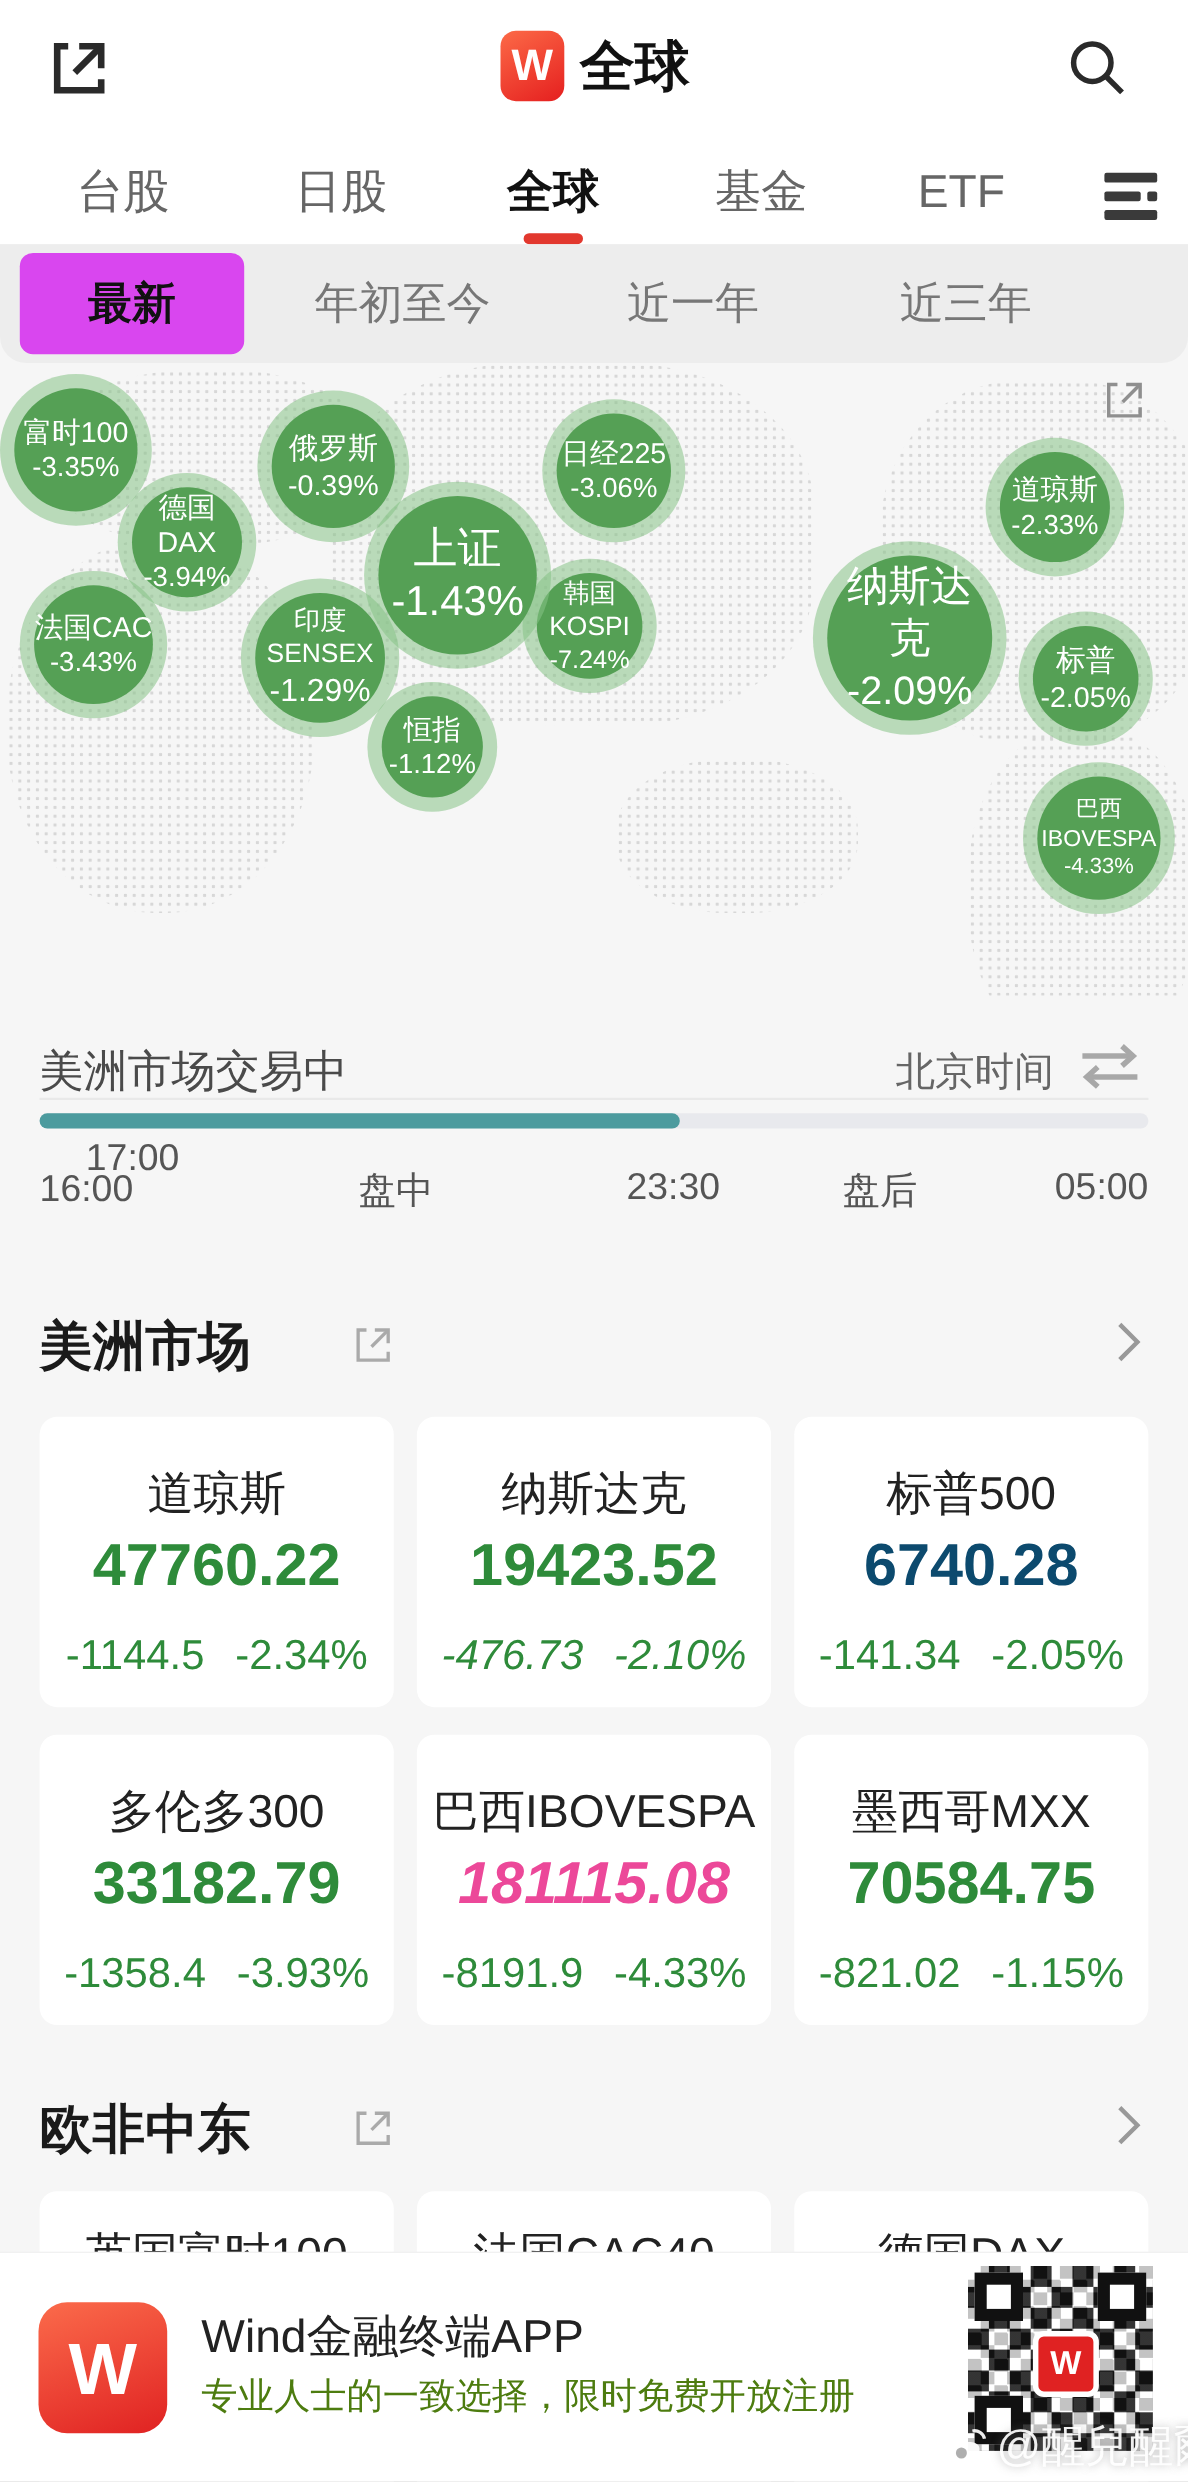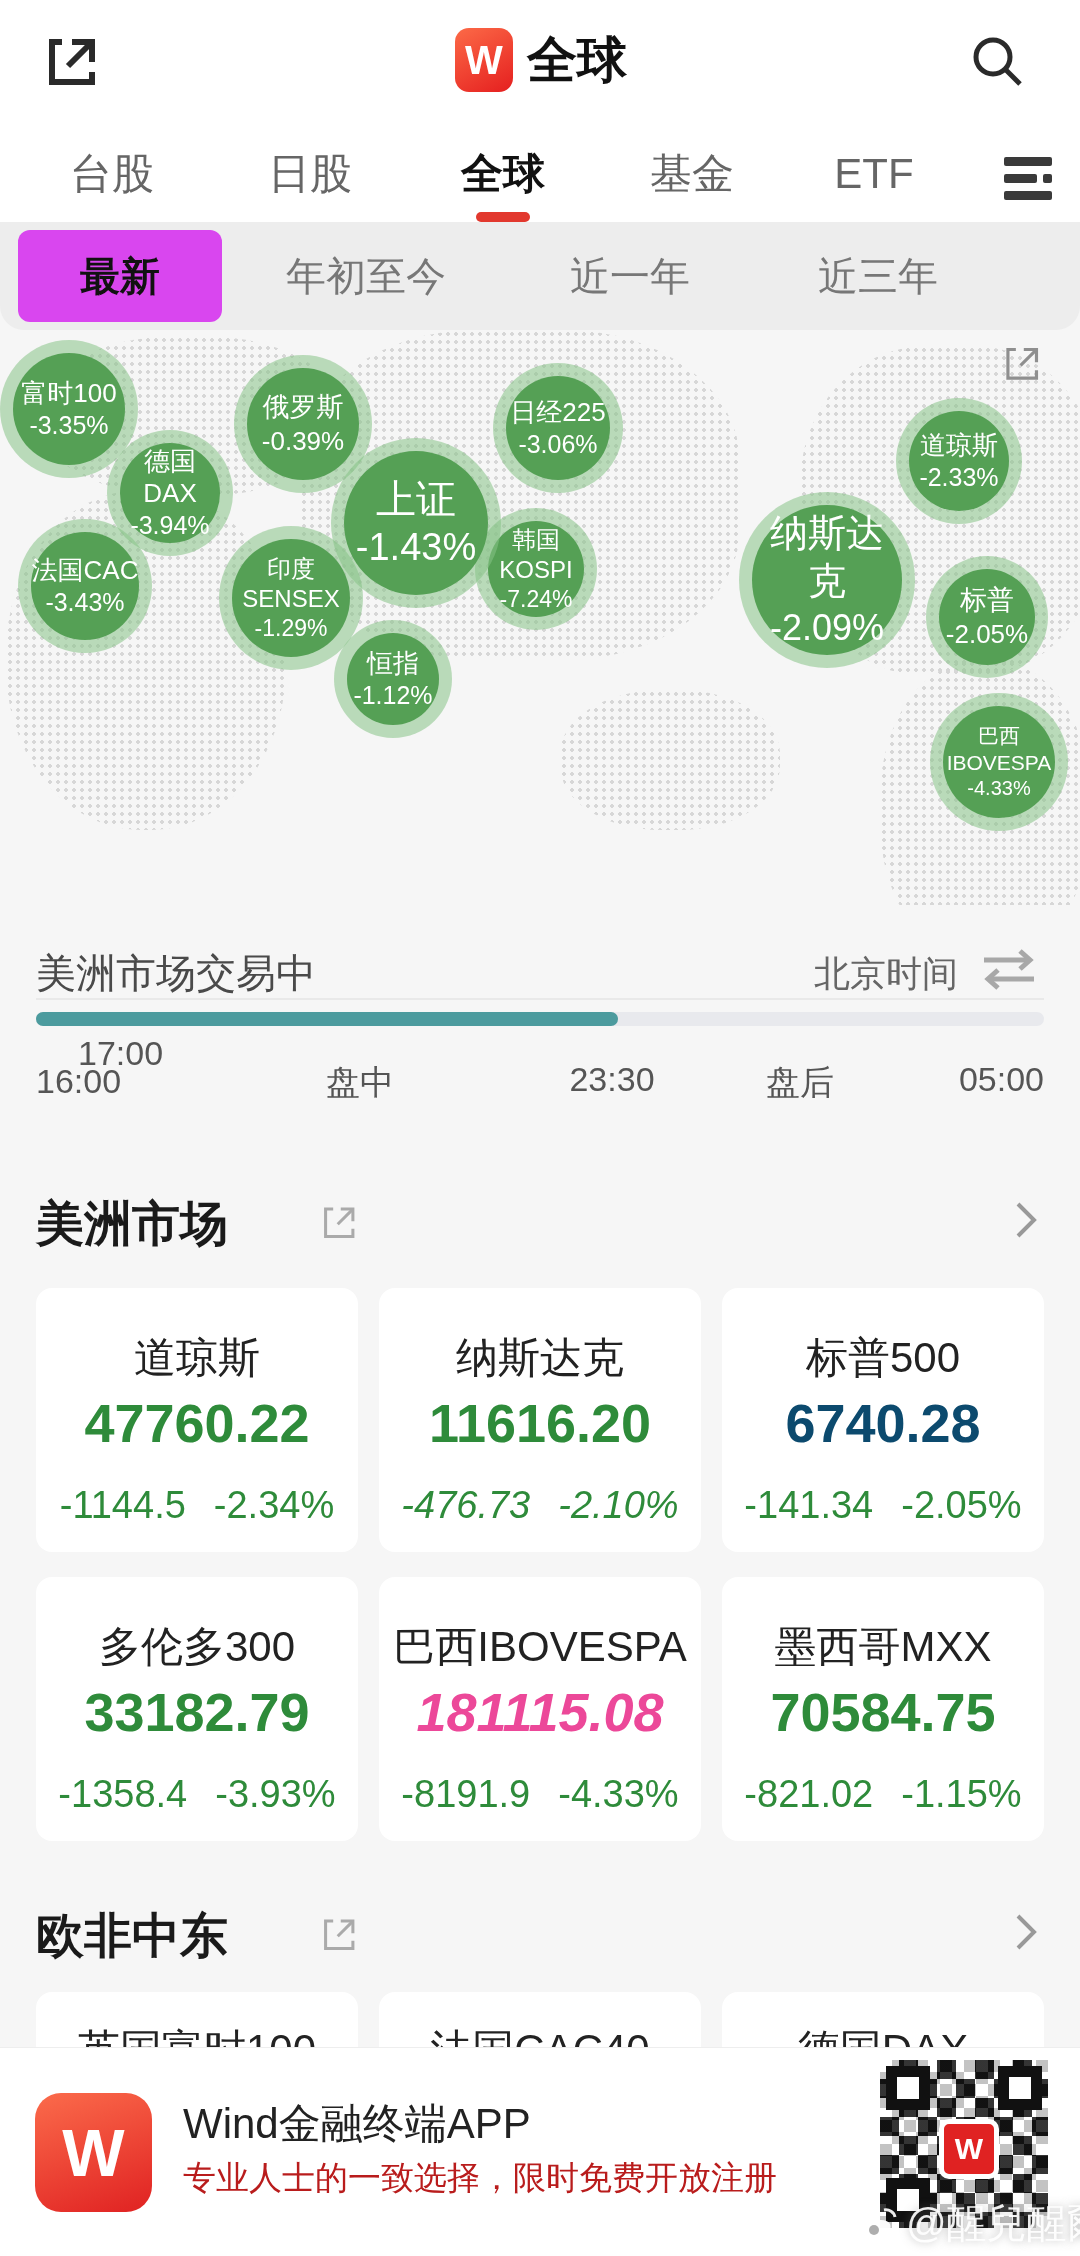--- a/index.html
+++ b/index.html
@@ -49,21 +49,21 @@
   .c-name{position:absolute;left:0;right:0;text-align:center;font-size:42px;color:#222;white-space:nowrap;overflow:hidden;}
   .c-val{position:absolute;left:0;right:0;top:104px;text-align:center;font-size:54px;font-weight:bold;}
   .c-chg{position:absolute;left:0;right:0;top:196px;text-align:center;font-size:38px;}
   .c-chg span{margin:0 14px;white-space:nowrap;}
   
   .banner{position:absolute;left:0;top:2048px;width:1080px;height:208px;background:#fff;box-shadow:0 -1px 0 #eee;}
   .b-logo{position:absolute;left:35px;top:45px;width:117px;height:119px;border-radius:26px;
           background:linear-gradient(160deg,#fb6b4b,#e02222);color:#fff;font-weight:bold;font-size:66px;
           display:flex;align-items:center;justify-content:center;}
   .b-title{position:absolute;left:183px;top:48px;font-size:42px;color:#222;}
-  .b-sub{position:absolute;left:183px;top:108px;font-size:33px;color:#b91c1c;}
+  .b-sub{position:absolute;left:183px;top:108px;font-size:33px;color:#4d7c0f;}
   
   .qr{position:absolute;left:880px;top:12px;width:168px;height:168px;background:
       repeating-conic-gradient(#111 0% 25%,#fff 0% 50%);background-size:24px 24px;}
   .qr::after{content:"";position:absolute;inset:0;background:
       repeating-conic-gradient(rgba(17,17,17,.85) 0% 25%,rgba(255,255,255,.75) 0% 50%);background-size:38px 38px;}
   .finder{position:absolute;width:22px;height:22px;border:11px solid #111;background:#fff;z-index:2;}
   .qr-logo{position:absolute;left:59px;top:59px;width:50px;height:50px;background:#e02222;border:5px solid #fff;
            border-radius:10px;color:#fff;font-weight:bold;font-size:30px;display:flex;align-items:center;
            justify-content:center;z-index:3;}
   .watermark{position:absolute;left:856px;top:2196px;display:flex;align-items:center;gap:8px;z-index:5;
@@ -139,21 +139,21 @@
       <div class="bubble" style="left: 120px; top: 113px; height: 100px; width: 100px; background: rgb(85, 160, 85); box-shadow: rgba(134, 195, 134, 0.55) 0px 0px 0px 13px;">
         <div class="b-name" style="font-size: 26px;">德国DAX</div>
         <div class="b-pct" style="font-size: 25px;">-3.94%</div>
       </div>
       <div class="bubble" style="left: 247px; top: 38px; height: 112px; width: 112px; background: rgb(85, 160, 85); box-shadow: rgba(134, 195, 134, 0.55) 0px 0px 0px 13px;">
         <div class="b-name" style="font-size: 27px;">俄罗斯</div>
         <div class="b-pct" style="font-size: 26px;">-0.39%</div>
       </div>
       <div class="bubble" style="left: 232px; top: 209px; height: 118px; width: 118px; background: rgb(85, 160, 85); box-shadow: rgba(134, 195, 134, 0.55) 0px 0px 0px 13px;">
         <div class="b-name" style="font-size: 24px;">印度SENSEX</div>
-        <div class="b-pct" style="font-size: 23px; text-align: center;">-1.29%</div>
+        <div class="b-pct" style="font-size: 29px; text-align: center;">-1.29%</div>
       </div>
       <div class="bubble" style="left: 347px; top: 303px; height: 92px; width: 92px; background: rgb(85, 160, 85); box-shadow: rgba(134, 195, 134, 0.55) 0px 0px 0px 13px;">
         <div class="b-name" style="font-size: 26px;">恒指</div>
         <div class="b-pct" style="font-size: 25px;">-1.12%</div>
       </div>
       <div class="bubble" style="left: 506px; top: 46px; height: 104px; width: 104px; background: rgb(85, 160, 85); box-shadow: rgba(134, 195, 134, 0.55) 0px 0px 0px 13px;">
         <div class="b-name" style="font-size: 26px;">日经225</div>
         <div class="b-pct" style="font-size: 25px;">-3.06%</div>
       </div>
       <div class="bubble" style="left: 488px; top: 191px; height: 96px; width: 96px; background: rgb(85, 160, 85); box-shadow: rgba(134, 195, 134, 0.55) 0px 0px 0px 13px;">
@@ -219,21 +219,21 @@
     </svg>
   </div>
   <div id="americas-cards">
       <div class="card" style="left: 36px; top: 1288px; height: 264px;">
         <div class="c-name" style="top: 42px;">道琼斯</div>
         <div class="c-val" style="color: rgb(46, 139, 58);">47760.22</div>
         <div class="c-chg" style="color: rgb(46, 139, 58);"><span>-1144.5</span><span>-2.34%</span></div>
       </div>
       <div class="card" style="left: 379px; top: 1288px; height: 264px;">
         <div class="c-name" style="top: 42px;">纳斯达克</div>
-        <div class="c-val" style="color: rgb(46, 139, 58);">11616.20</div>
+        <div class="c-val" style="color: rgb(46, 139, 58);">19423.52</div>
         <div class="c-chg" style="color: rgb(46, 139, 58); font-style: italic;"><span>-476.73</span><span>-2.10%</span></div>
       </div>
       <div class="card" style="left: 722px; top: 1288px; height: 264px;">
         <div class="c-name" style="top: 42px;">标普500</div>
         <div class="c-val" style="color: #0c4a6e;">6740.28</div>
         <div class="c-chg" style="color: rgb(46, 139, 58);"><span>-141.34</span><span>-2.05%</span></div>
       </div>
       <div class="card" style="left: 36px; top: 1577px; height: 264px;">
         <div class="c-name" style="top: 42px;">多伦多300</div>
         <div class="c-val" style="color: rgb(46, 139, 58);">33182.79</div>

